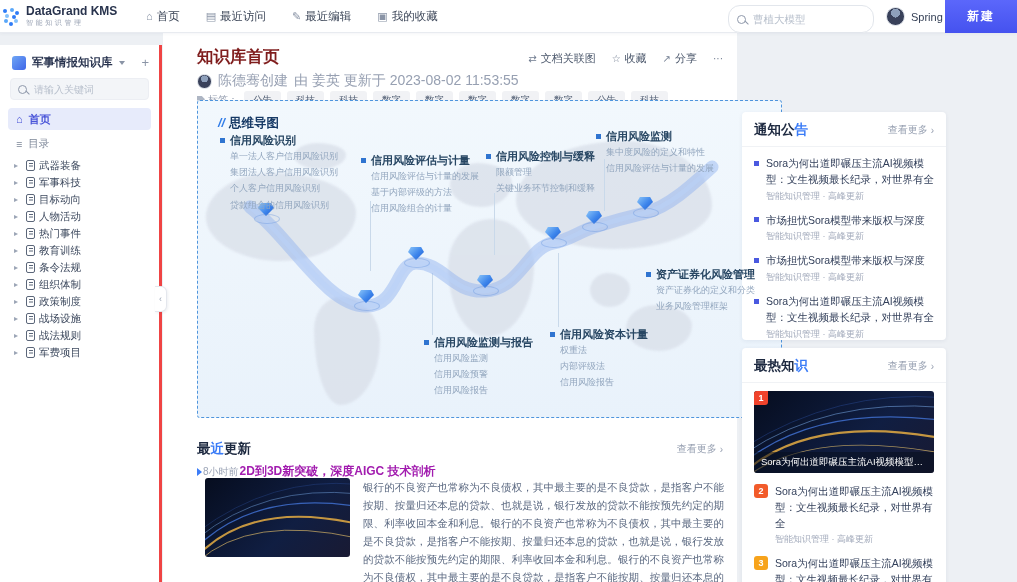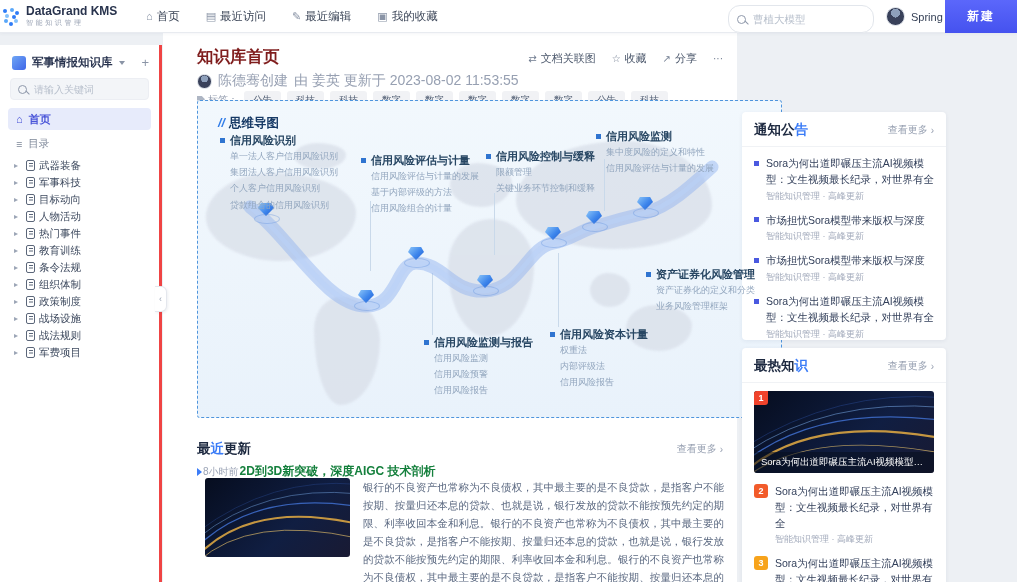--- a/index.html
+++ b/index.html
@@ -103,21 +103,21 @@
 
   
   .sec-head{display:flex;align-items:center;}
   .sec-title{font-size:13.5px;font-weight:bold;color:#1d2940;}
   .accent{color:#3b7cf7;}
   .more{margin-left:auto;font-size:10px;color:#98a1b2;cursor:pointer;display:flex;gap:3px;align-items:center;}
   .recent-head{position:absolute;left:34px;top:407px;width:526px;}
   .recent-item-line{position:absolute;left:34px;top:430px;display:flex;align-items:center;gap:1px;}
   .tri-blue{width:0;height:0;border-top:4px solid transparent;border-bottom:4px solid transparent;border-left:5px solid #3b7cf7;}
   .r-time{font-size:10px;color:#9aa3b5;}
-  .r-title{font-size:12px;font-weight:bold;color:#15803d;cursor:pointer;}
+  .r-title{font-size:12px;font-weight:bold;color:#a21caf;cursor:pointer;}
   .recent-body{position:absolute;left:42px;top:445px;width:682px;display:flex;gap:13px;}
   .thumb-sm{width:145px;height:79px;border-radius:3px;overflow:hidden;position:relative;flex:0 0 auto;background:linear-gradient(135deg,#060d1f,#101e42 60%,#191a33);}
   .r-para{width:361px;font-size:10.5px;color:#5a6880;line-height:1.72;text-align:justify;}
   .r-footer{position:absolute;left:90px;top:527px;display:flex;align-items:center;gap:14px;font-size:9.5px;color:#99a2b3;}
   .pers-ic{width:8px;height:8px;position:relative;}
   .pers-ic::before{content:"";position:absolute;left:2px;top:0;width:4px;height:4px;border-radius:50%;border:1px solid #99a2b3;}
   .pers-ic::after{content:"";position:absolute;left:0;top:5px;width:8px;height:4px;border:1px solid #99a2b3;border-bottom:none;border-radius:5px 5px 0 0;}
   .clock-ic{width:9px;height:9px;border:1px solid #99a2b3;border-radius:50%;position:relative;}
   .clock-ic::before{content:"";position:absolute;left:3.5px;top:1.5px;width:1px;height:3px;background:#99a2b3;}
   .clock-ic::after{content:"";position:absolute;left:3.5px;top:4px;width:2.5px;height:1px;background:#99a2b3;}

